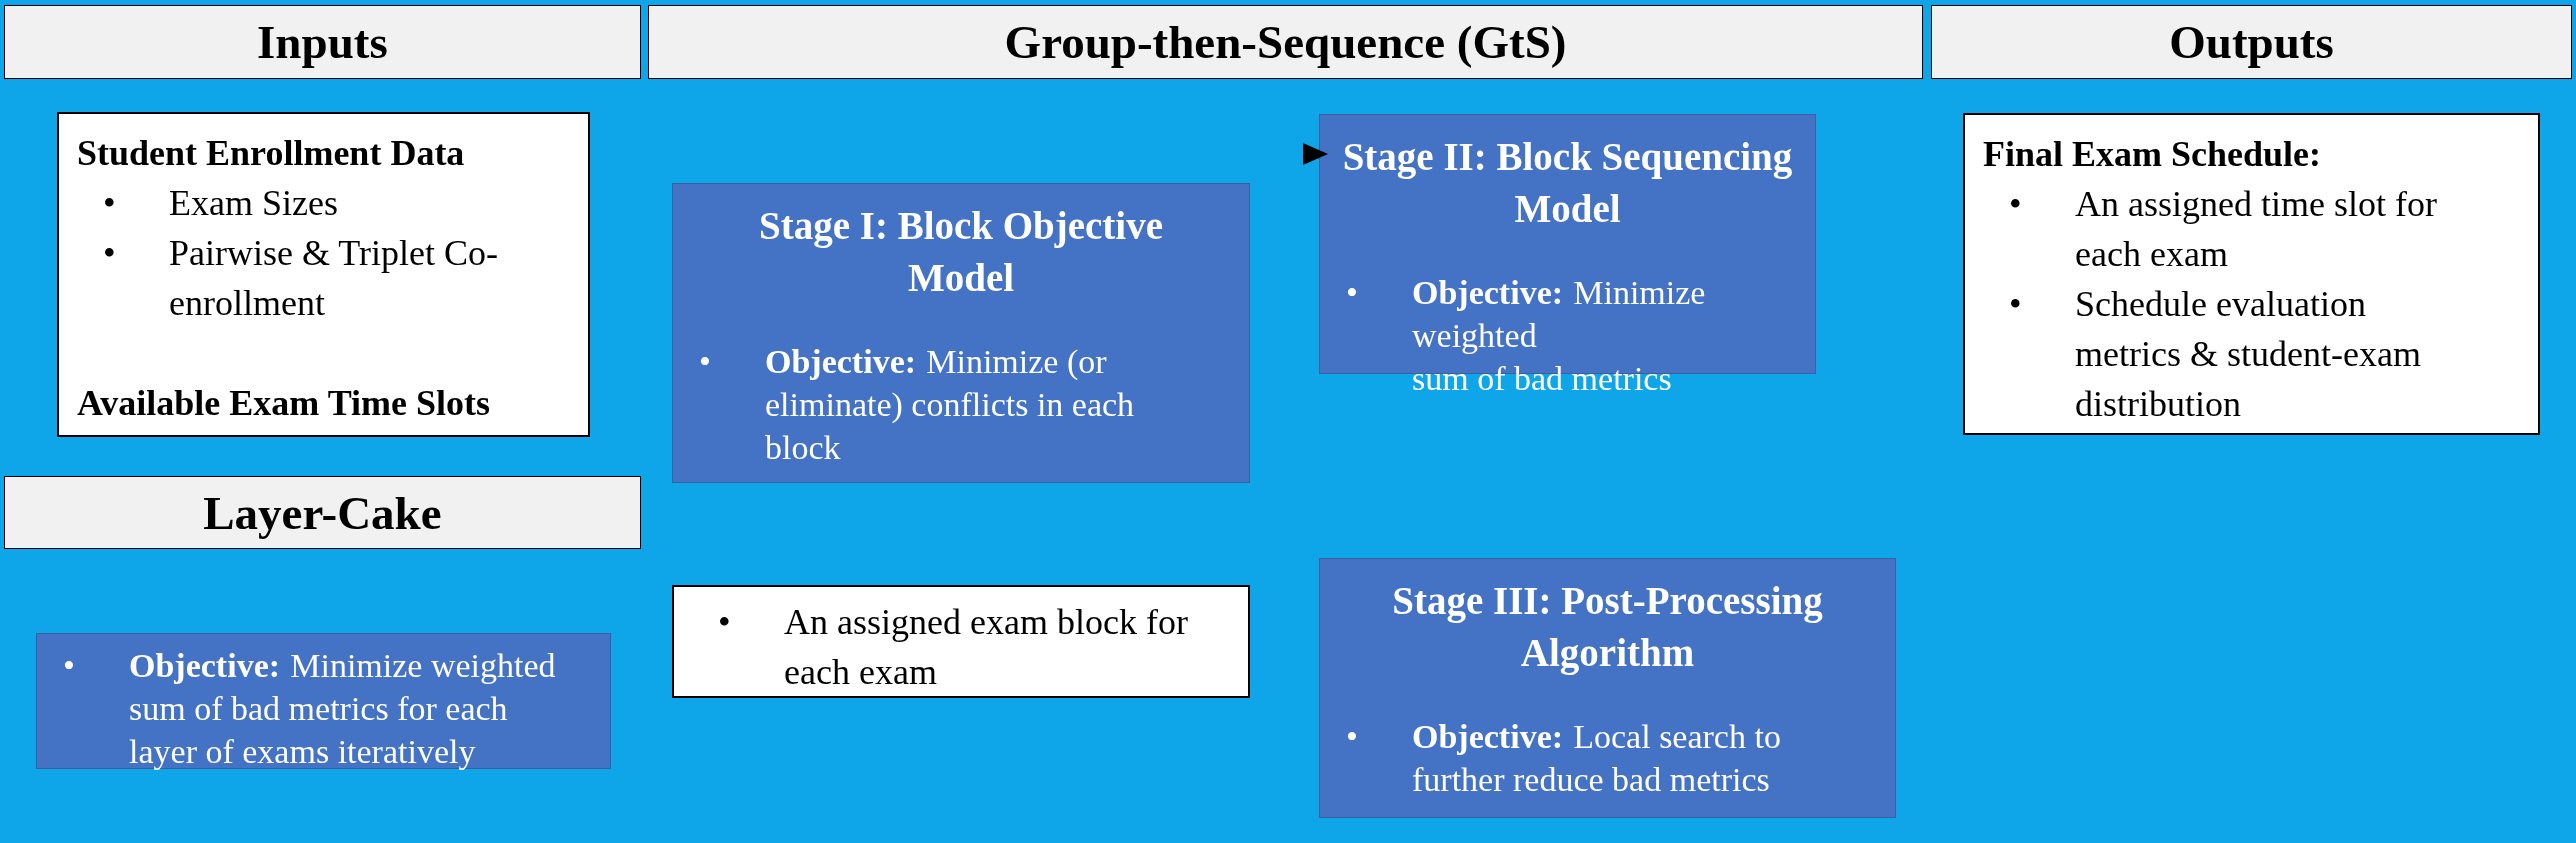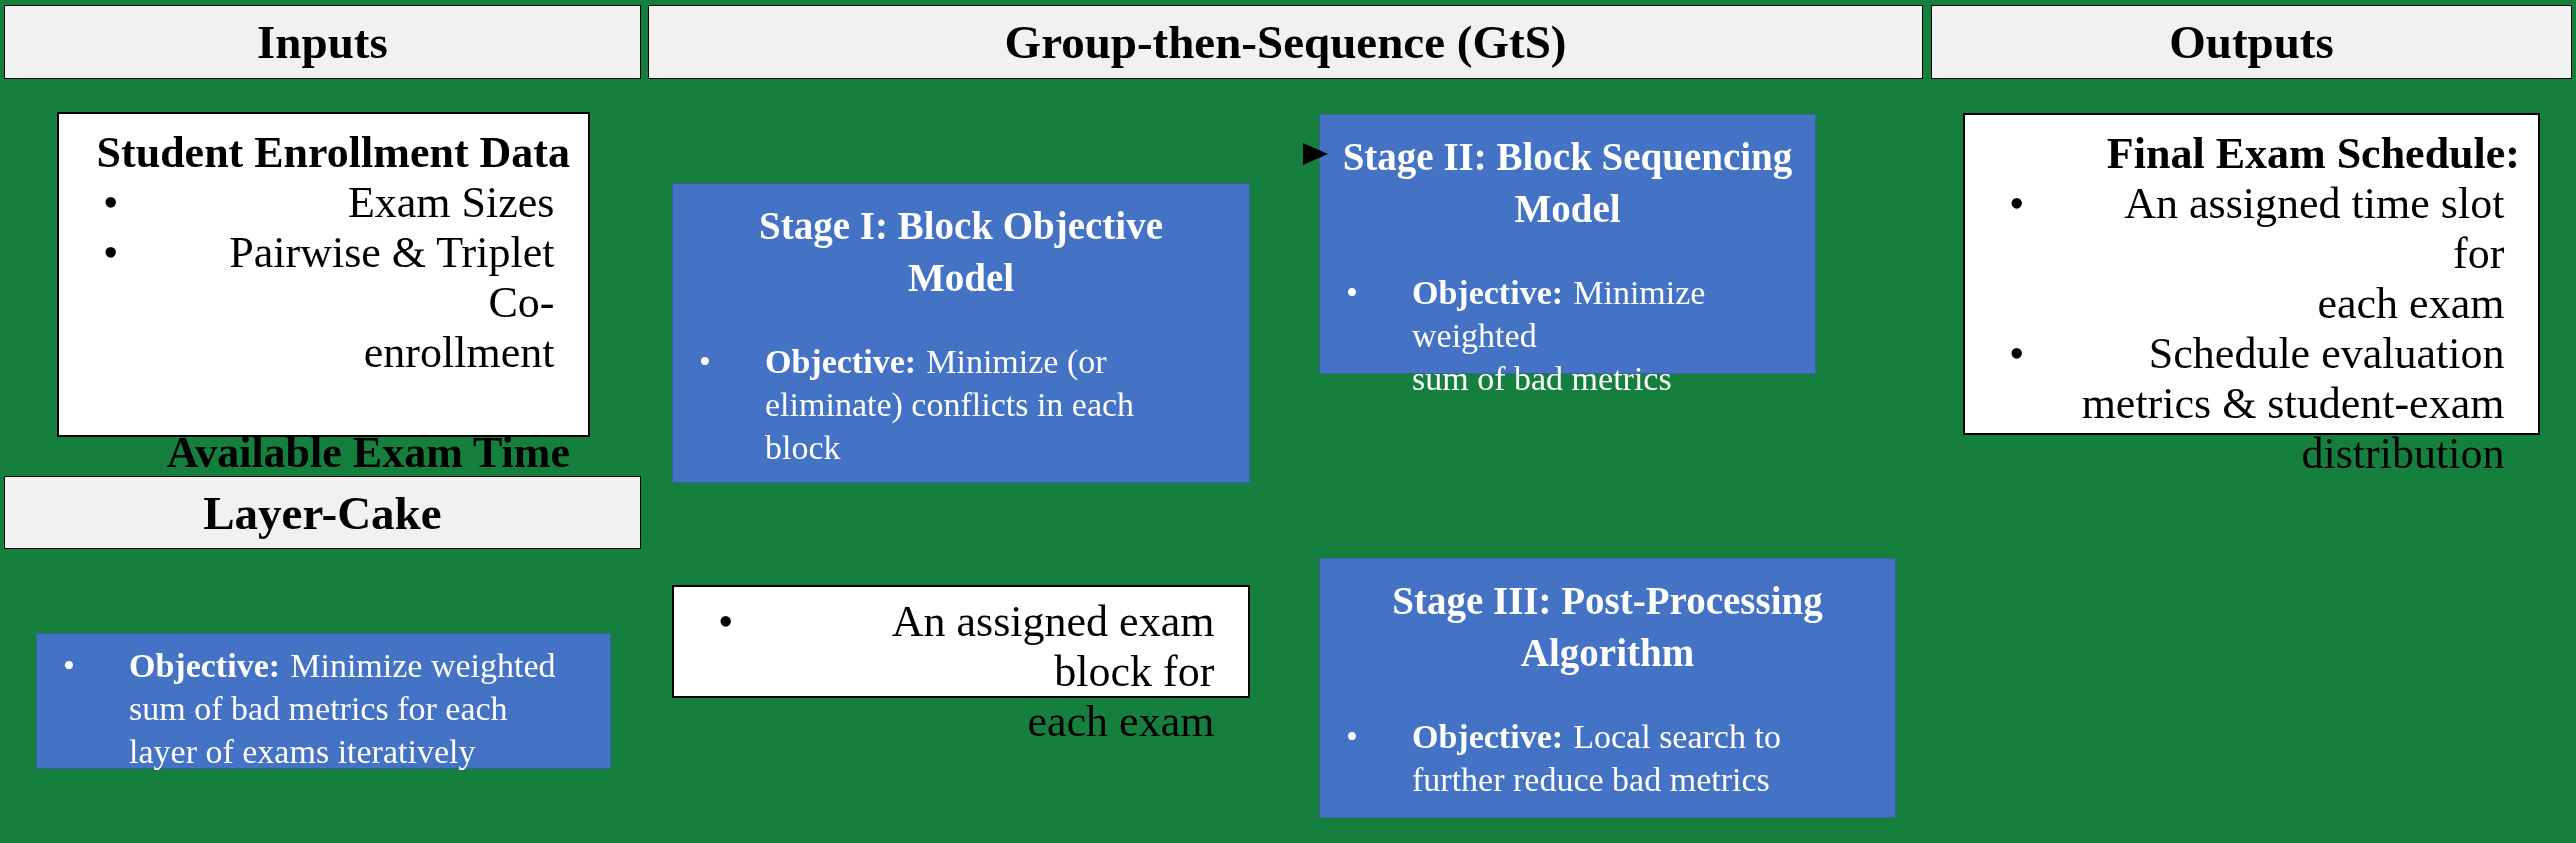--- a/index.html
+++ b/index.html
@@ -1,36 +1,36 @@
 <!DOCTYPE html>
 <html style="font-size:10.4px"><head>
 <meta charset="utf-8">
 <style>
   html,body{margin:0;padding:0;background:#000;}
   .canvas{
-    position:relative;width:2576px;height:843px;background:#15803d;
+    position:relative;width:2576px;height:843px;background:#0ea5e9;
     font-family:"Liberation Serif","DejaVu Serif",serif;color:#000;
   }
   .canvas *{box-sizing:border-box;}
 
   
   .hdr{
     position:absolute;background:#F1F1F1;border:1.9px solid #000;
     display:flex;align-items:center;justify-content:center;
     font-weight:bold;font-size:47px;color:#000;white-space:nowrap;
   }
   #hdr-inputs   {left:3.9px;   top:5.2px;  width:637px;  height:74px;}
   #hdr-gts      {left:648px; top:5.2px;  width:1275px; height:74px;}
   #hdr-outputs  {left:1931px;top:5.2px;  width:641px;  height:74px;}
   #hdr-layercake{left:3.9px;   top:476px;width:637px;  height:73px;}
 
   
   .whitebox{
     position:absolute;background:#FFFFFF;border:2.6px solid #000;
-    font-size:44px;line-height:50px;color:#000;text-align:right;
+    font-size:36px;line-height:50px;color:#000;
   }
   #box-enrollment   {left:57px;  top:112px;width:533px;height:325px;padding:14.3px 18px;}
   #box-stage1-output{left:672px;top:585px;width:578px;height:113px;padding:10.4px 18px;}
   #box-outputs      {left:1963px;top:113px;width:577px;height:322px;padding:14.3px 18px;}
 
   
   .bluebox{
     position:absolute;background:#4472C4;border:1.9px solid #39619F;
     color:#FFFFFF;font-size:34px;line-height:43px;
   }

